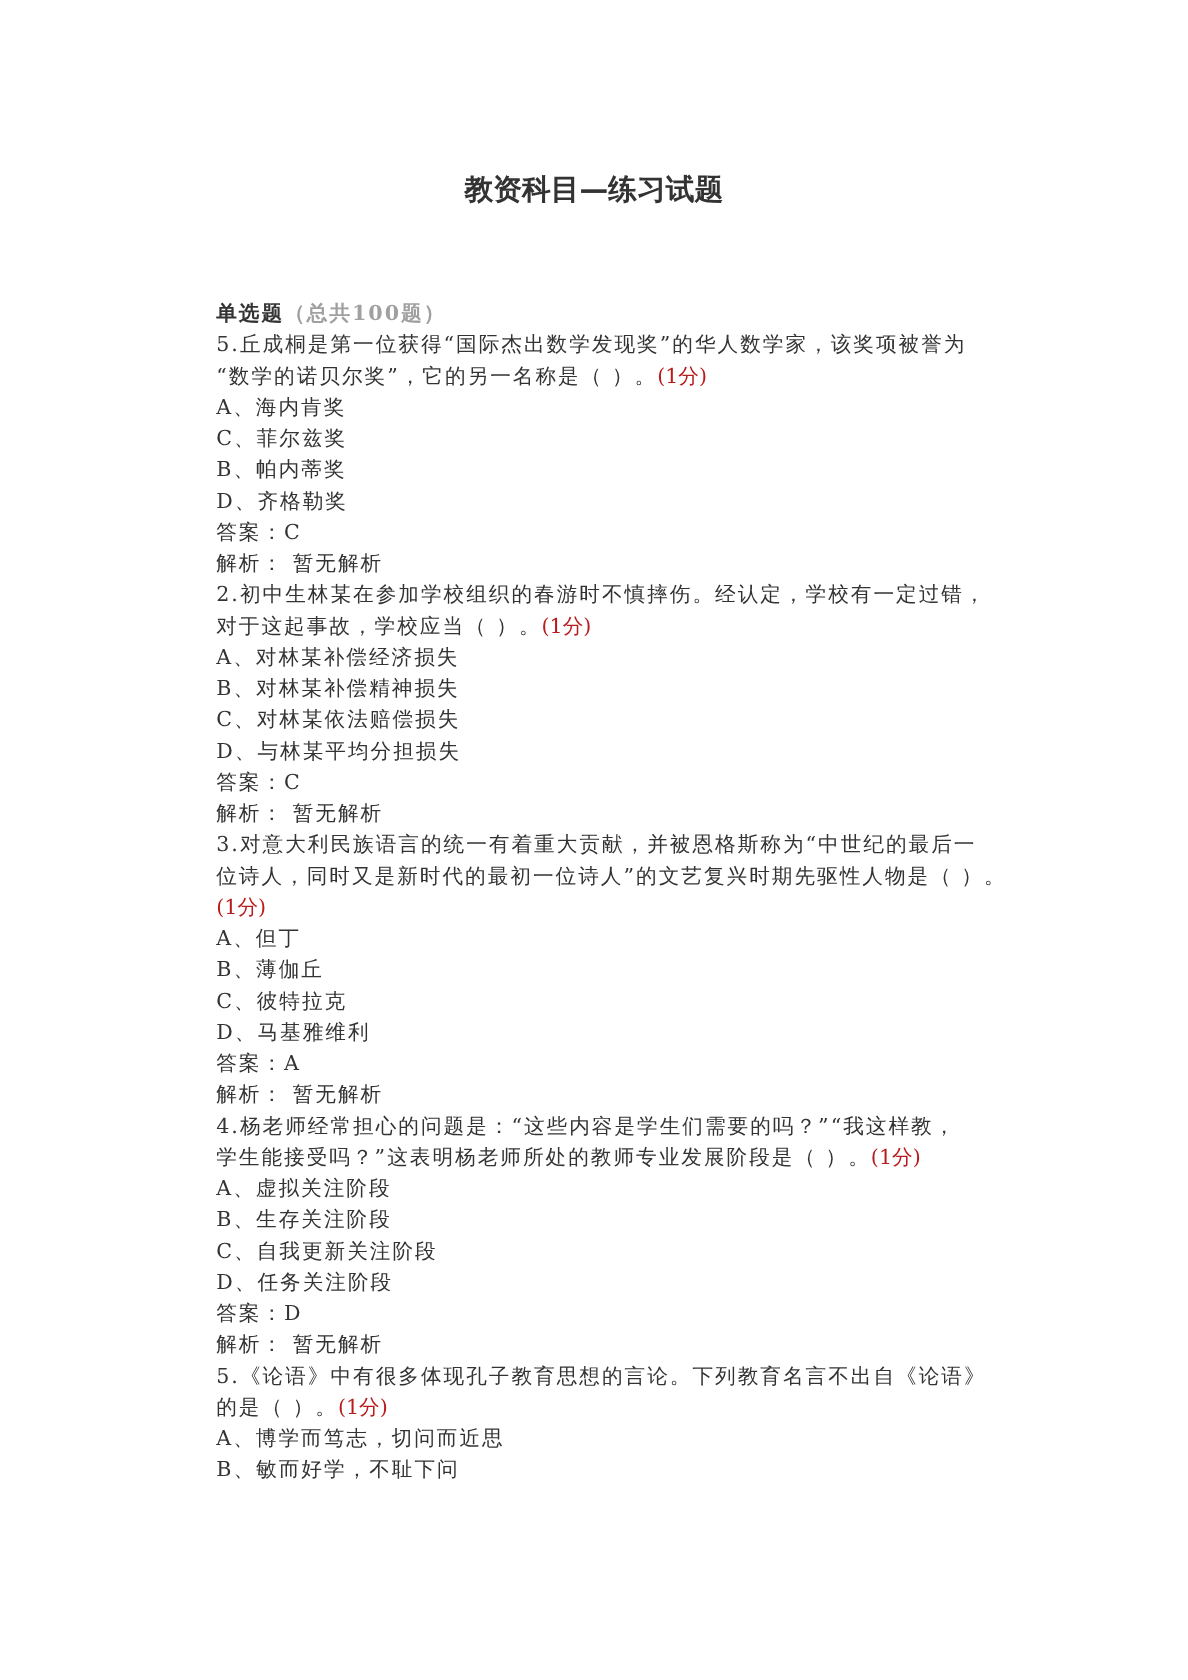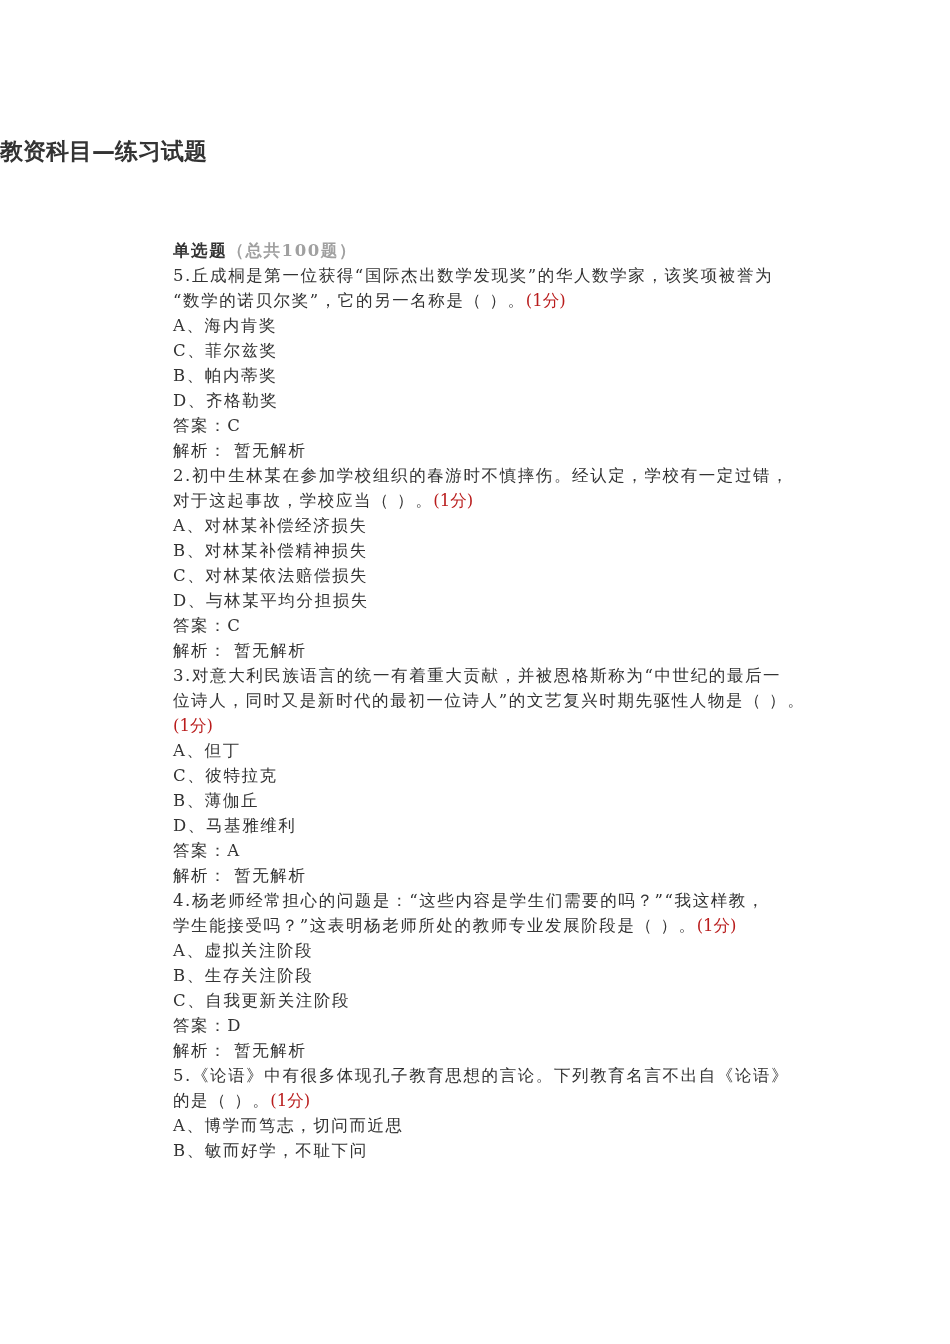--- a/index.html
+++ b/index.html
@@ -13,20 +13,21 @@
       position: relative;
       overflow: hidden;
       color: #333333;
       font-family: "DejaVu Serif", "Liberation Serif", serif;
     }
     .page-title {
       position: absolute;
       top: 136px;
       left: 0;
       width: 950px;
+      text-align: center;
       font-family: "DejaVu Sans", "Liberation Sans", sans-serif;
       font-weight: bold;
       font-size: 23px;
       color: #333333;
       letter-spacing: 0px;
     }
     .content {
       position: absolute;
       top: 238px;
       left: 145px;
@@ -83,33 +84,34 @@
     <div class="line">D、与林某平均分担损失</div>
     <div class="line">答案：C</div>
     <div class="line">解析：  暂无解析</div>
   </div>
 
   <div>
     <div class="line">3.对意大利民族语言的统一有着重大贡献，并被恩格斯称为“中世纪的最后一</div>
     <div class="line">位诗人，同时又是新时代的最初一位诗人”的文艺复兴时期先驱性人物是（  ）。</div>
     <div class="line"><span class="score">(1分)</span></div>
     <div class="line">A、但丁</div>
+    <div class="line">B、薄伽丘</div>
     <div class="line">C、彼特拉克</div>
-    <div class="line">B、薄伽丘</div>
     <div class="line">D、马基雅维利</div>
     <div class="line">答案：A</div>
     <div class="line">解析：  暂无解析</div>
   </div>
 
   <div>
     <div class="line">4.杨老师经常担心的问题是：“这些内容是学生们需要的吗？”“我这样教，</div>
     <div class="line"><span>学生能接受吗？”这表明杨老师所处的教师专业发展阶段是（  ）。</span><span class="score">(1分)</span></div>
     <div class="line">A、虚拟关注阶段</div>
     <div class="line">B、生存关注阶段</div>
     <div class="line">C、自我更新关注阶段</div>
+    <div class="line">D、任务关注阶段</div>
     <div class="line">答案：D</div>
     <div class="line">解析：  暂无解析</div>
   </div>
 
   <div>
     <div class="line">5.《论语》中有很多体现孔子教育思想的言论。下列教育名言不出自《论语》</div>
     <div class="line"><span>的是（  ）。</span><span class="score">(1分)</span></div>
     <div class="line">A、博学而笃志，切问而近思</div>
     <div class="line">B、敏而好学，不耻下问</div>
   </div>

